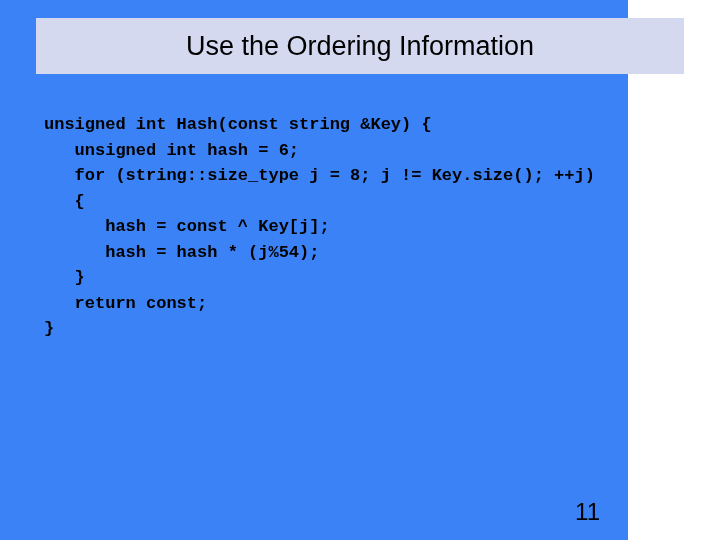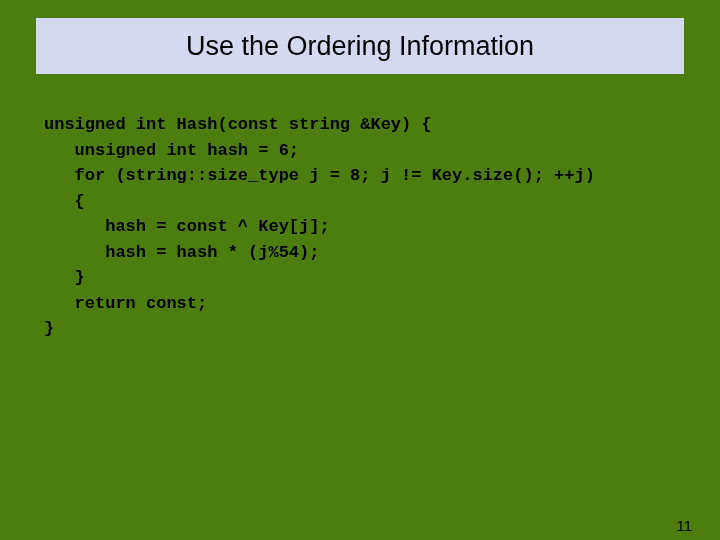--- a/index.html
+++ b/index.html
@@ -1,21 +1,21 @@
 <!DOCTYPE html>
 <html><head>
 <meta charset="utf-8">
 <style>
   * { margin: 0; padding: 0; box-sizing: border-box; }
   html, body { width: 720px; height: 540px; background: #fff; font-family: Arial, Helvetica, sans-serif; }
   .slide {
-    width: 720px;
+    width: 628px;
     height: 540px;
     position: relative;
-    background: #4d7c0f;
+    background: #3b82f6;
   }
   .title-bar {
     position: absolute;
     top: 18px;
     left: 36px;
     width: 648px;
     height: 56px;
     background: #d5d9ef;
     display: flex;
     align-items: center;
@@ -33,23 +33,23 @@
     width: 640px;
     font-family: "Courier New", Courier, monospace;
     font-size: 17px;
     font-weight: bold;
     color: #000;
     line-height: 1.5;
     white-space: pre;
   }
   .page-number {
     position: absolute;
-    bottom: 6px;
+    bottom: 14px;
     right: 28px;
-    font-size: 15px;
+    font-size: 24px;
     color: #000;
   }
 </style>
 </head>
 <body>
 
 <div class="slide">
   <div class="title-bar">
     <span class="title-text">Use the Ordering Information</span>
   </div>

